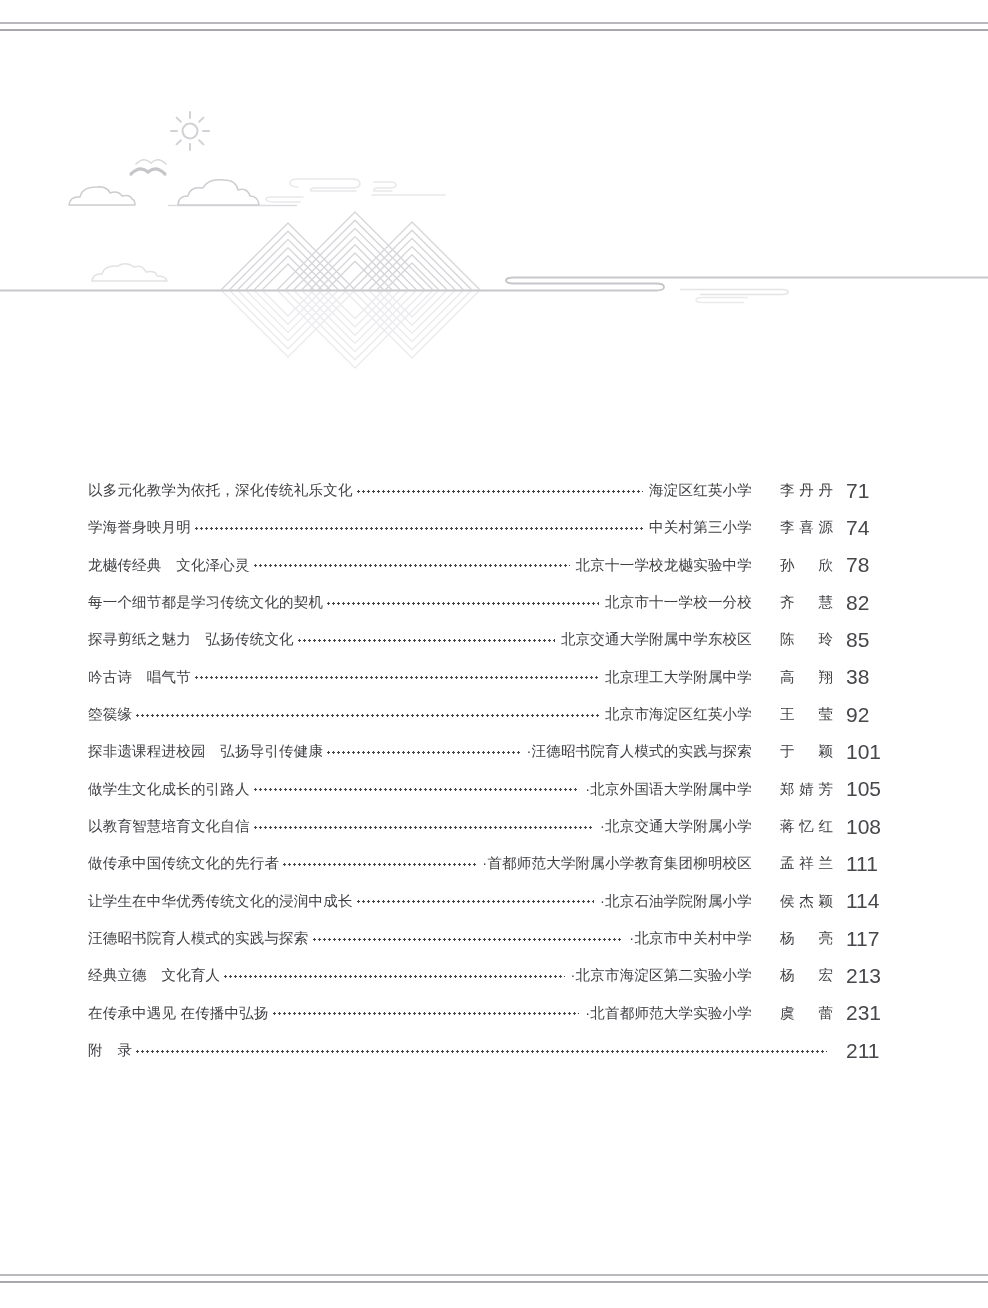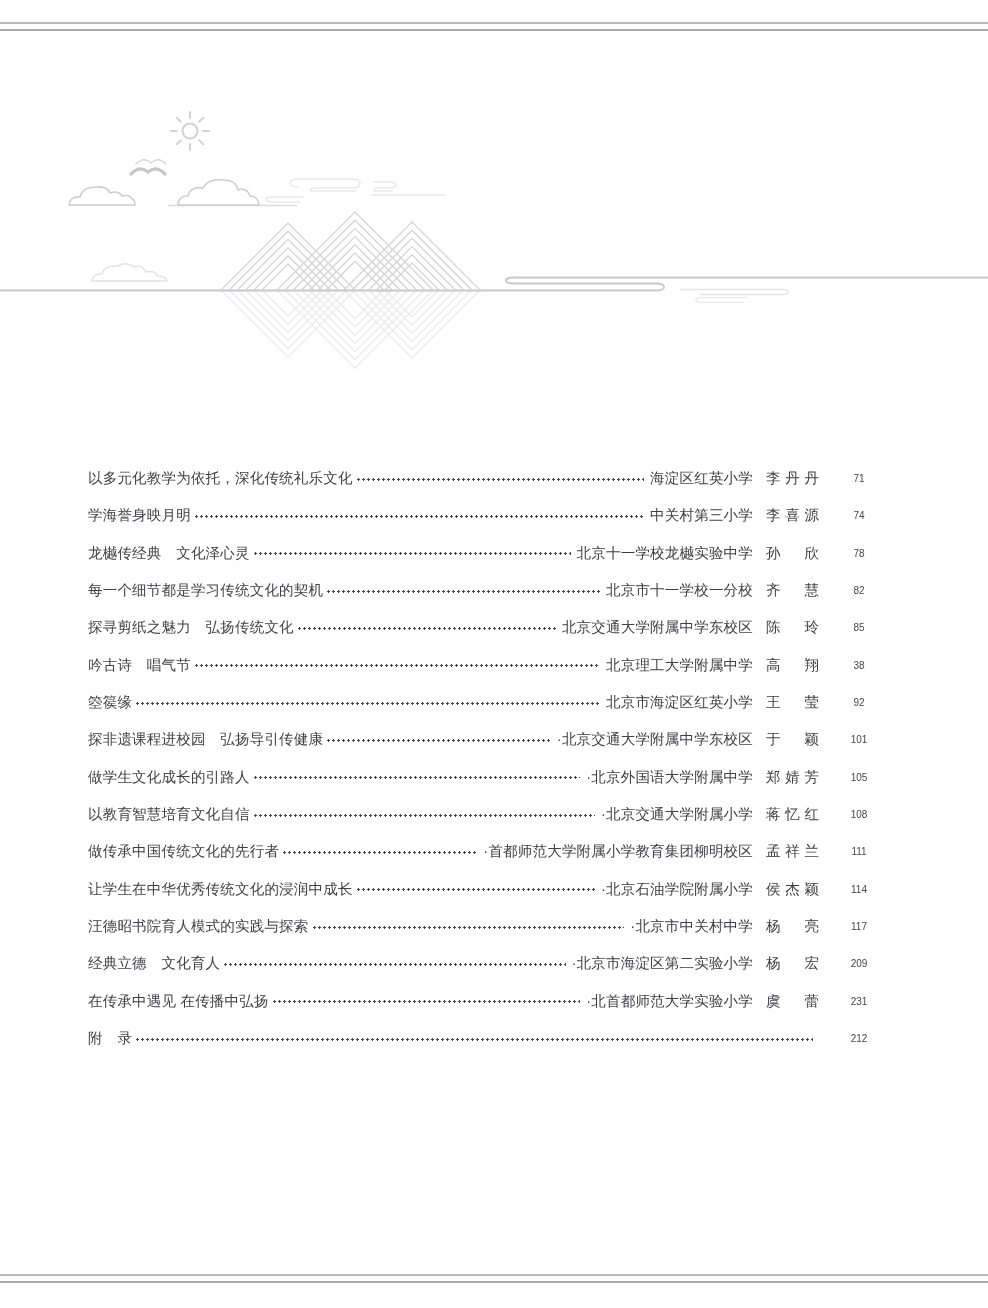--- a/index.html
+++ b/index.html
@@ -11,38 +11,38 @@
   }
   .rule{position:absolute;left:0;width:988px;}
   .rule-a{height:2px;background:#b9b9bd;}
   .rule-b{height:2px;background:#a9a9ad;}
   #rule-top-1{top:22px;}
   #rule-top-2{top:29px;}
   #rule-bot-1{top:1274px;}
   #rule-bot-2{top:1281px;}
   #illustration{position:absolute;top:0;left:0;}
   #toc{
-    position:absolute;left:88px;top:460px;width:784px;
+    position:absolute;left:88px;top:472px;width:784px;
     display:flex;flex-direction:column;
   }
   .row{
     height:37.33px;display:flex;align-items:center;
     font-size:14.5px;white-space:nowrap;
   }
   .title{flex:0 0 auto;letter-spacing:.2px;}
   .leader{
     flex:1 1 auto;min-width:10px;height:14px;margin:1px 6px 0 3px;
     background:radial-gradient(circle,#45454a 1.05px,rgba(0,0,0,0) 1.35px) left center / 5px 5px repeat-x;
   }
   .school{flex:0 0 auto;letter-spacing:.2px;}
   .author{
-    flex:0 0 auto;width:53px;margin-left:13px;
+    flex:0 0 auto;width:53px;margin-left:28px;
     text-align:justify;text-align-last:justify;
   }
-  .page{flex:0 0 auto;width:26px;margin-left:27px;text-align:center;font-size:10px;color:#46464b;}
+  .page{flex:0 0 auto;width:26px;margin-left:13px;text-align:left;font-size:21px;color:#46464b;}
 </style>
 </head>
 <body>
 
 <div id="rule-top-1" class="rule rule-a"></div>
 <div id="rule-top-2" class="rule rule-b"></div>
 
 <svg id="illustration" width="988" height="400" viewBox="0 0 988 400" aria-hidden="true">
   <defs>
     <g id="peaks" fill="none" stroke-width="1.3" stroke-linejoin="round">
@@ -164,21 +164,21 @@
     <div class="row">
     <span class="title">箜篌缘</span>
     <span class="leader"></span>
     <span class="school">北京市海淀区红英小学</span>
     <span class="author">王　莹</span>
     <span class="page">92</span>
   </div>
     <div class="row">
     <span class="title">探非遗课程进校园　弘扬导引传健康</span>
     <span class="leader"></span>
-    <span class="school">·北京交通大学附属中学东校区</span>
+    <span class="school">·汪德昭书院育人模式的实践与探索</span>
     <span class="author">于　颖</span>
     <span class="page">101</span>
   </div>
     <div class="row">
     <span class="title">做学生文化成长的引路人</span>
     <span class="leader"></span>
     <span class="school">·北京外国语大学附属中学</span>
     <span class="author">郑婧芳</span>
     <span class="page">105</span>
   </div>
@@ -208,31 +208,31 @@
     <span class="leader"></span>
     <span class="school">·北京市中关村中学</span>
     <span class="author">杨　亮</span>
     <span class="page">117</span>
   </div>
     <div class="row">
     <span class="title">经典立德　文化育人</span>
     <span class="leader"></span>
     <span class="school">·北京市海淀区第二实验小学</span>
     <span class="author">杨　宏</span>
-    <span class="page">209</span>
+    <span class="page">213</span>
   </div>
     <div class="row">
     <span class="title">在传承中遇见 在传播中弘扬</span>
     <span class="leader"></span>
     <span class="school">·北首都师范大学实验小学</span>
     <span class="author">虞　蕾</span>
     <span class="page">231</span>
   </div>
     <div class="row">
     <span class="title">附　录</span>
     <span class="leader"></span>
 
-    <span class="page">212</span>
+    <span class="page">211</span>
   </div>
   </div>
 
 <div id="rule-bot-1" class="rule rule-a"></div>
 <div id="rule-bot-2" class="rule rule-b"></div>
 
 </body></html>

